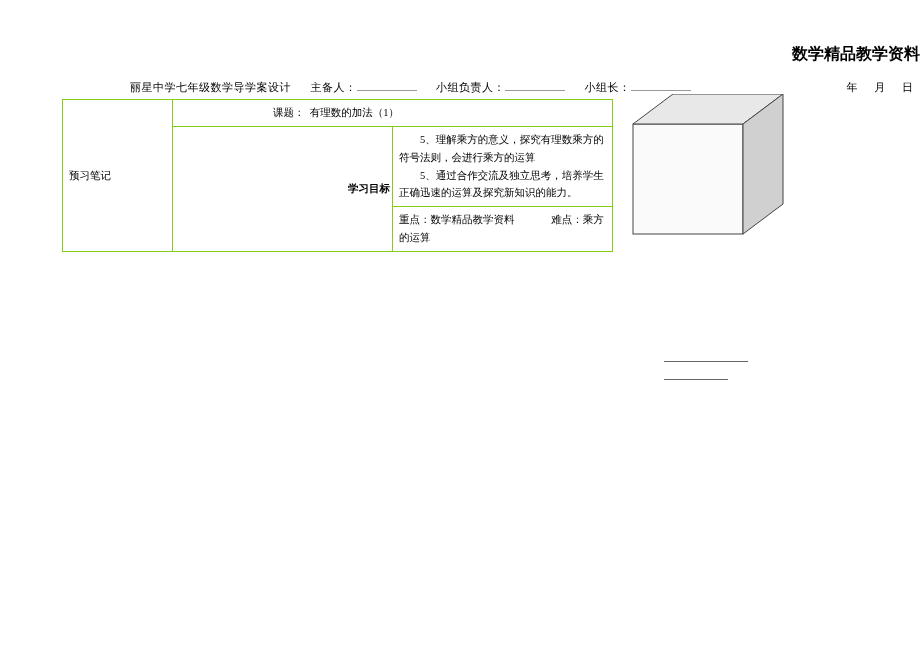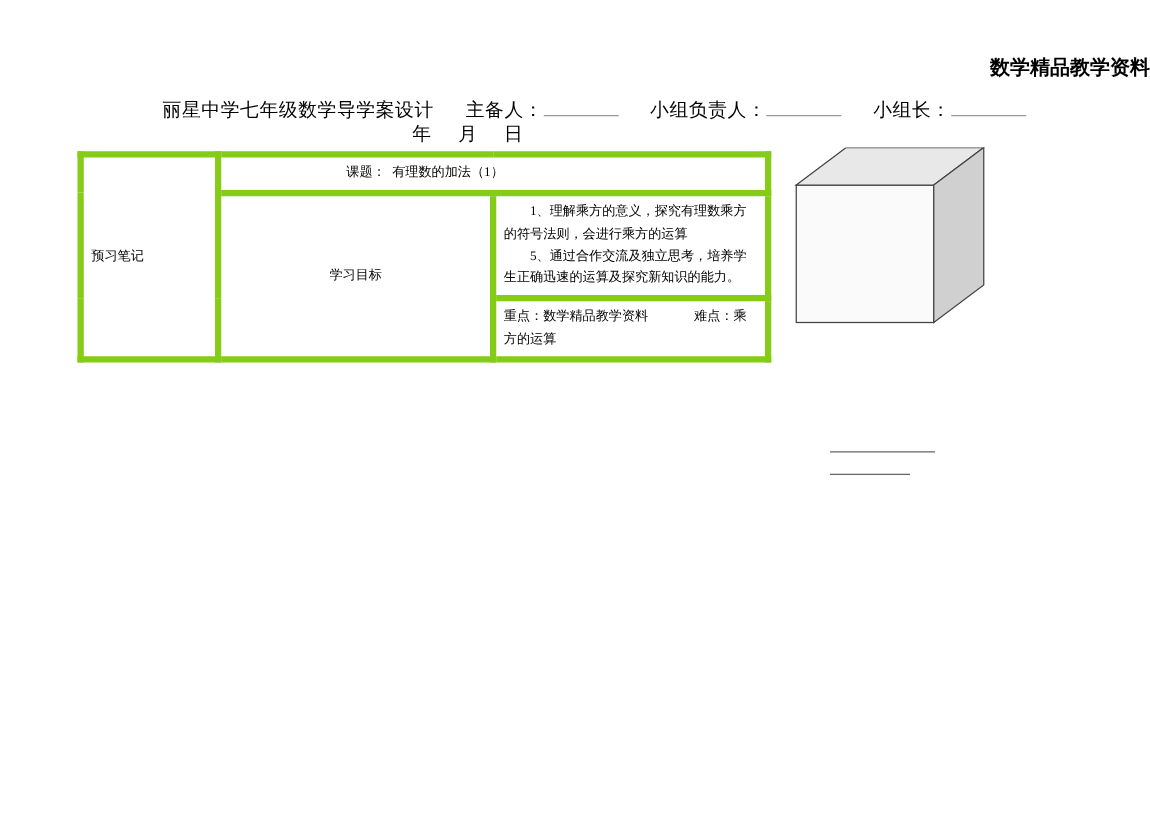--- a/index.html
+++ b/index.html
@@ -13,51 +13,51 @@
       position: relative;
     }
     .page-title {
       text-align: right;
       font-size: 16px;
       font-weight: bold;
       padding-top: 44px;
       padding-bottom: 14px;
     }
     .meta-line {
-      font-size: 15px;
+      font-size: 11px;
       padding-left: 130px;
       padding-bottom: 4px;
       letter-spacing: 0.5px;
     }
     .meta-line .blank {
       display: inline-block;
       border-bottom: 1px solid #999;
       min-width: 60px;
       height: 12px;
       vertical-align: baseline;
       color: #777;
     }
     .doc-table {
       border-collapse: collapse;
       margin-left: 62px;
       width: 796px;
       table-layout: fixed;
     }
     .doc-table td {
-      border: 5px solid #84cc16;
+      border: 1px solid #84cc16;
       vertical-align: top;
       padding: 4px 6px;
       font-size: 10.5px;
       line-height: 1.7;
     }
     .col-left { width: 110px; vertical-align: middle !important; }
     .col-topic { width: 440px; }
     .col-img { width: 210px; border: none !important; padding: 0 !important; position: relative; }
     .col-extra { width: 148px; border: none !important; }
-    .col-narrow { width: 16px; text-align: center; vertical-align: middle !important; letter-spacing: 0; line-height: 1.2; padding: 2px !important; }
+    .col-narrow { width: 16px; text-align: right; vertical-align: middle !important; letter-spacing: 0; line-height: 1.2; padding: 2px !important; font-weight: bold; }
     .topic-header { text-align: left; padding-left: 100px !important; }
     .goals-text { text-indent: 2em; }
     .goals-bold { font-weight: normal; display: inline; }
     .cube-wrap {
       position: absolute;
       top: -6px;
       left: 10px;
     }
     .bottom-lines {
       position: absolute;
@@ -112,21 +112,21 @@
           <polygon points="120,30 160,0 160,110 120,140" fill="#d0d0d0" stroke="#444" stroke-width="1"></polygon>
         </svg>
       </div>
     </td>
     <td class="col-extra nb" rowspan="3"></td>
 
   </tr>
   <tr>
     <td class="col-narrow" rowspan="2">学习目标</td>
     <td>
-      <div class="goals-text">1、理解乘方的意义，探究有理数乘方的符号法则，会进行乘方的运算</div>
+      <div class="goals-text">5、理解乘方的意义，探究有理数乘方的符号法则，会进行乘方的运算</div>
       <div class="goals-text">5、通过合作交流及独立思考，培养学生正确迅速的运算及探究新知识的能力。</div>
     </td>
   </tr>
   <tr>
     <td>
       <span class="goals-bold">重点：</span><span>数学精品教学资料</span>
       &nbsp;&nbsp;&nbsp;&nbsp;&nbsp;&nbsp;&nbsp;&nbsp;&nbsp;&nbsp;&nbsp;&nbsp;
       <span class="goals-bold">难点：</span><span>乘方的运算</span>
     </td>
   </tr>

